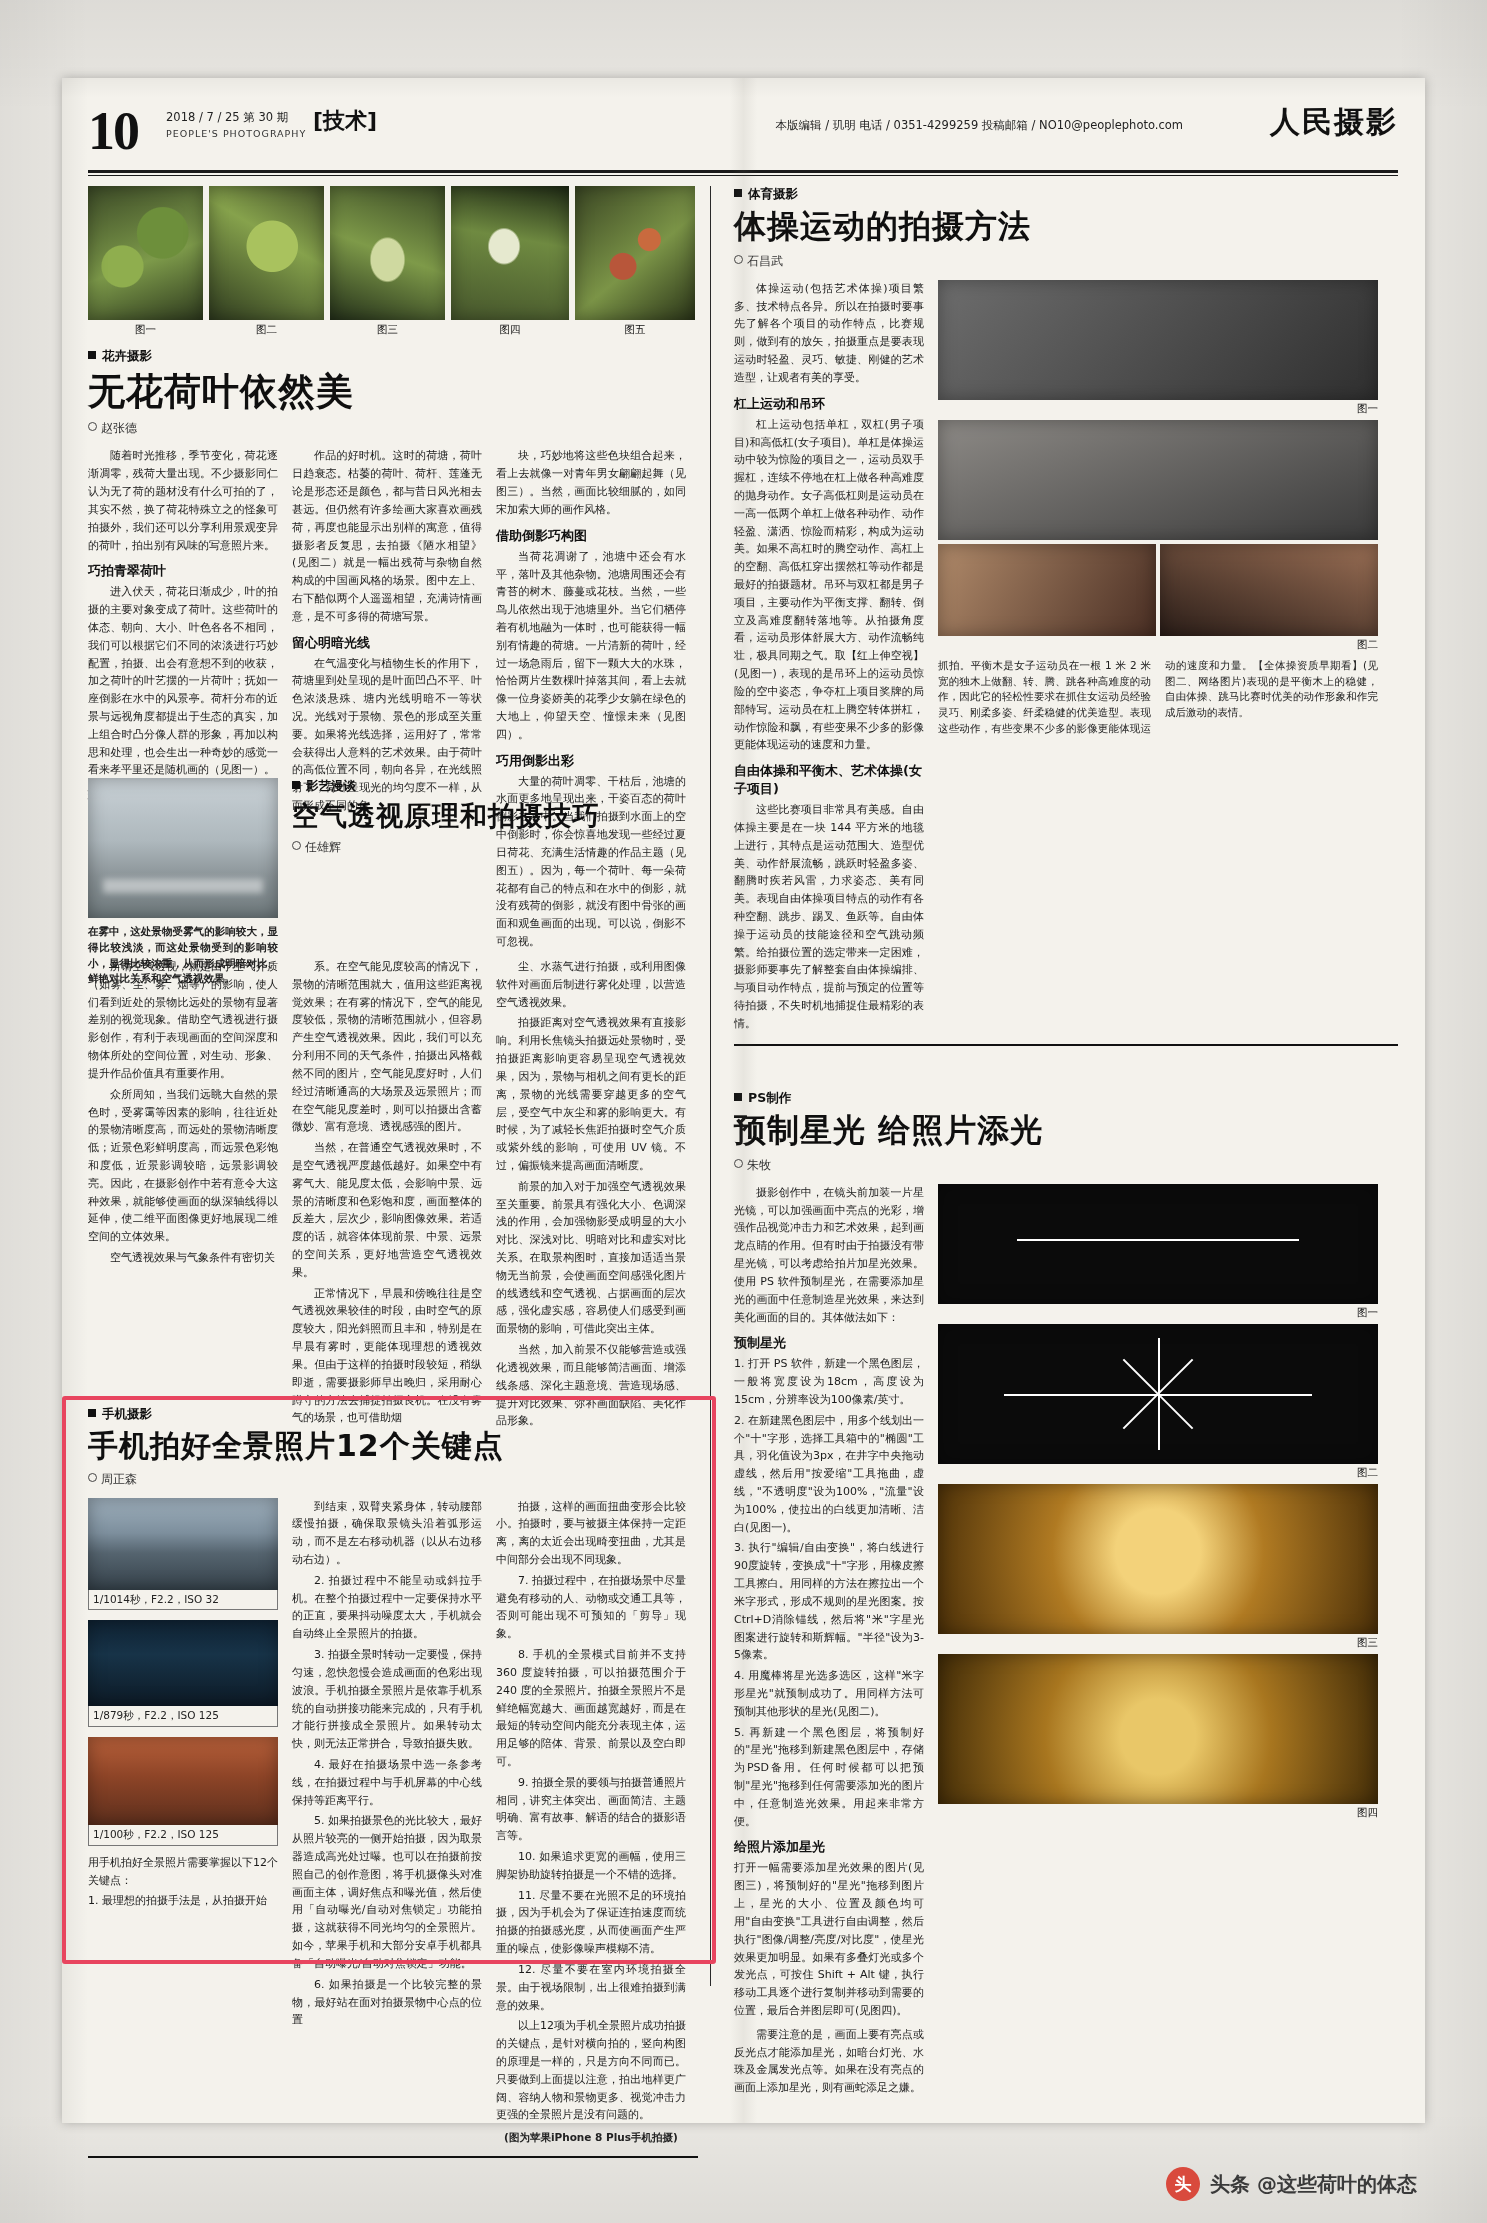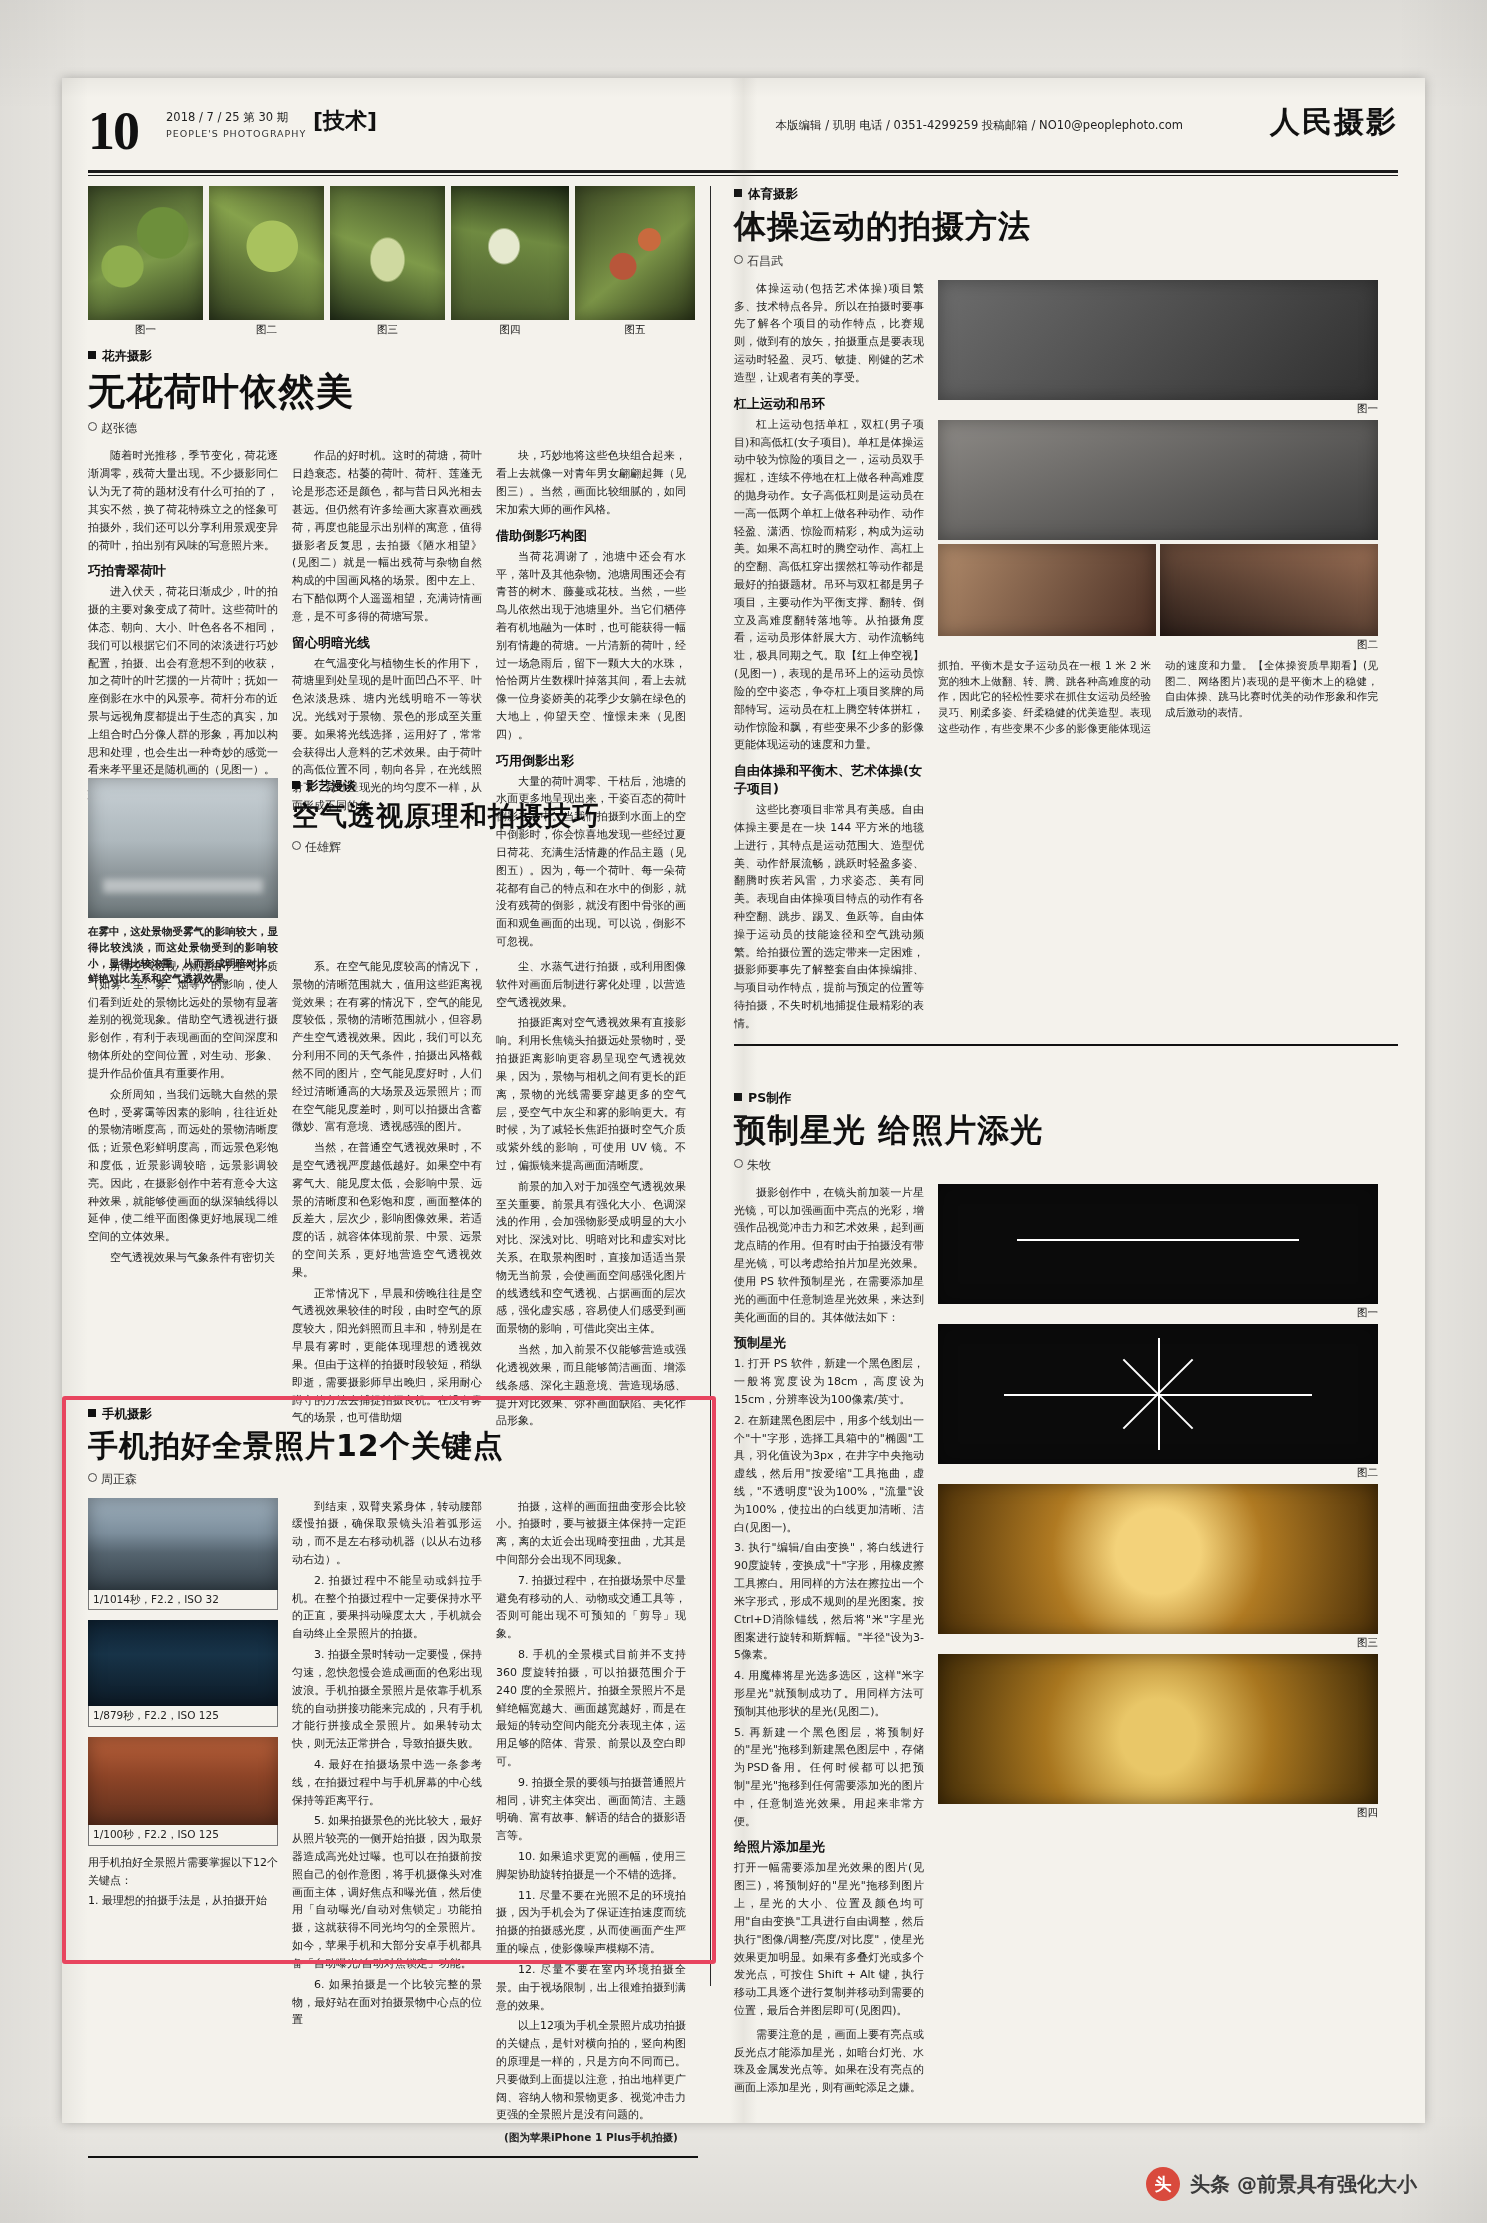--- a/index.html
+++ b/index.html
@@ -221,21 +221,21 @@
         </div>
         <div style="width:190px;">
           <p class="body">拍摄，这样的画面扭曲变形会比较小。拍摄时，要与被摄主体保持一定距离，离的太近会出现畸变扭曲，尤其是中间部分会出现不同现象。</p>
           <p class="body">7. 拍摄过程中，在拍摄场景中尽量避免有移动的人、动物或交通工具等，否则可能出现不可预知的「剪导」现象。</p>
           <p class="body">8. 手机的全景模式目前并不支持 360 度旋转拍摄，可以拍摄范围介于 240 度的全景照片。拍摄全景照片不是鲜绝幅宽越大、画面越宽越好，而是在最短的转动空间内能充分表现主体，运用足够的陪体、背景、前景以及空白即可。</p>
           <p class="body">9. 拍摄全景的要领与拍摄普通照片相同，讲究主体突出、画面简洁、主题明确、富有故事、解语的结合的摄影语言等。</p>
           <p class="body">10. 如果追求更宽的画幅，使用三脚架协助旋转拍摄是一个不错的选择。</p>
           <p class="body">11. 尽量不要在光照不足的环境拍摄，因为手机会为了保证连拍速度而统拍摄的拍摄感光度，从而使画面产生严重的噪点，使影像噪声模糊不清。</p>
           <p class="body">12. 尽量不要在室内环境拍摄全景。由于视场限制，出上很难拍摄到满意的效果。</p>
           <p class="body">以上12项为手机全景照片成功拍摄的关键点，是针对横向拍的，竖向构图的原理是一样的，只是方向不同而已。只要做到上面提以注意，拍出地样更广阔、容纳人物和景物更多、视觉冲击力更强的全景照片是没有问题的。</p>
-          <div class="cap" style="text-align:center;font-weight:bold;margin-top:6px;">(图为苹果iPhone 1 Plus手机拍摄)</div>
+          <div class="cap" style="text-align:center;font-weight:bold;margin-top:6px;">(图为苹果iPhone 8 Plus手机拍摄)</div>
         </div>
       </div>
       <div class="rule-thick" style="margin-top:10px;"></div>
     </div>
 
     <div class="vrule" style="left:648px;top:108px;height:1800px;"></div>
 
     <div class="col" style="left:672px;top:108px;width:664px;">
       <div class="kicker"><span class="sq"></span><span>体育摄影</span></div>
       <div class="headline" style="font-size:32px;">体操运动的拍摄方法</div>
@@ -309,15 +309,15 @@
         </div>
       </div>
     </div>
 
   </div>
 
   <div class="hlbox" style="left:62px;top:1396px;width:646px;height:560px;"></div>
 
   <div class="wm">
     <div class="wm-badge">头</div>
-    <div class="wm-text">头条 @前景具有强化大小</div>
+    <div class="wm-text">头条 @这些荷叶的体态</div>
   </div>
 </div>
 
 </body></html>

